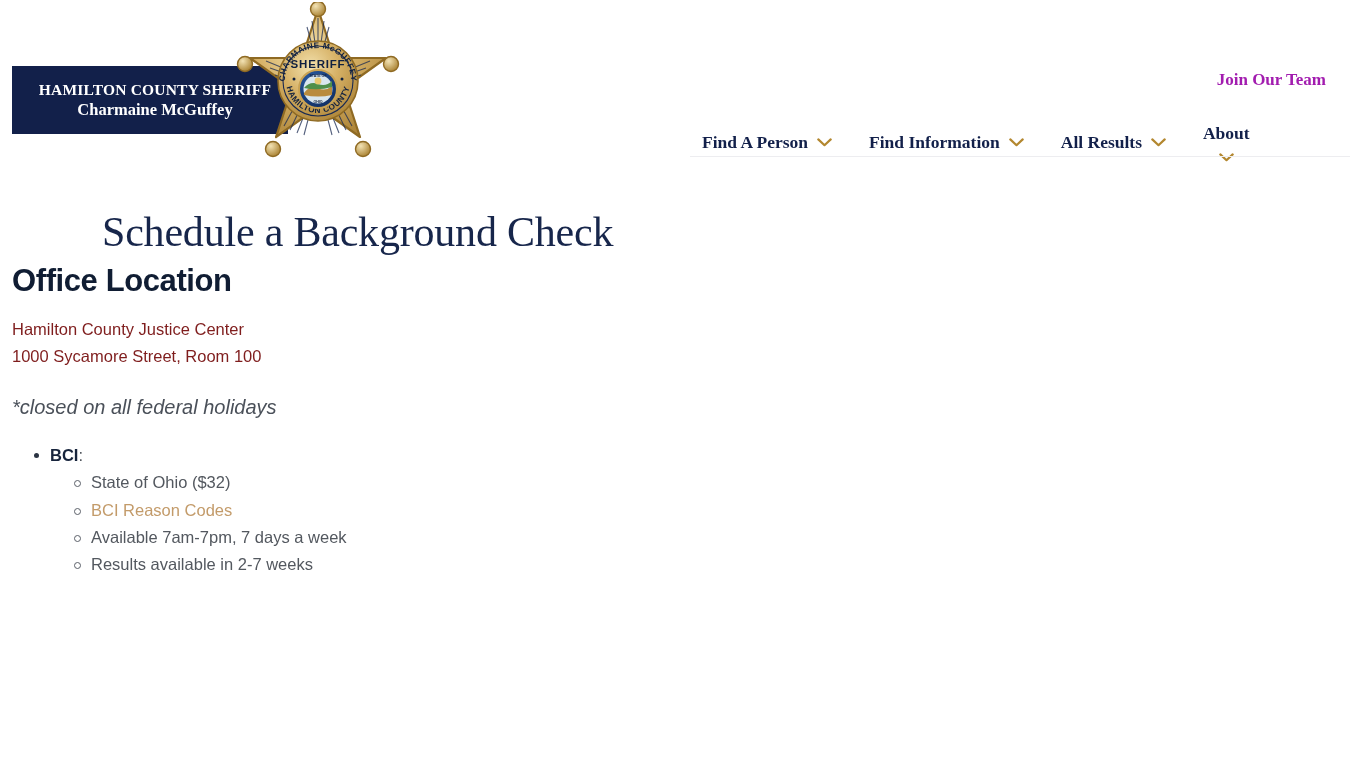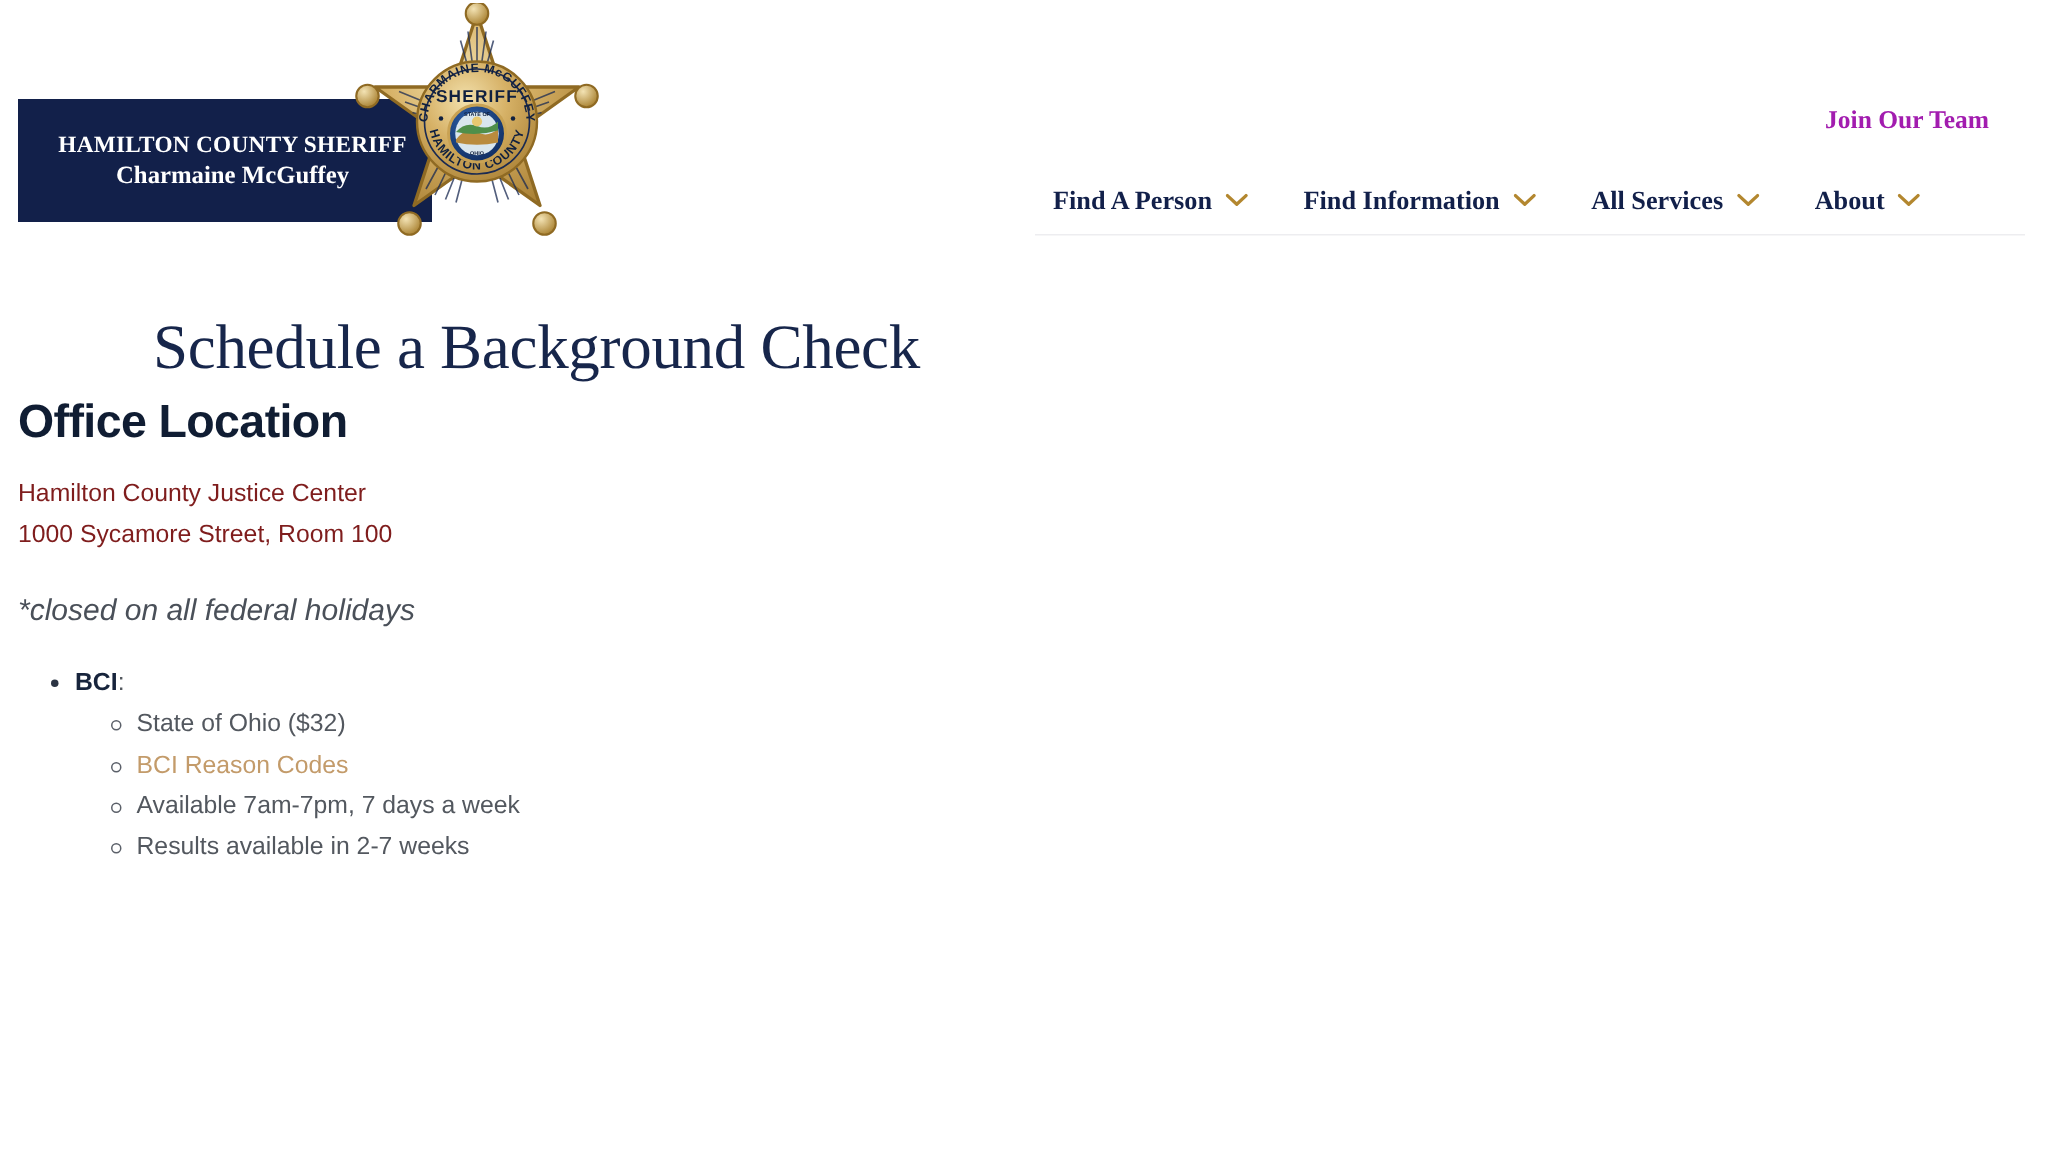--- a/index.html
+++ b/index.html
@@ -20,21 +20,21 @@
     position: relative;
     height: 170px;
     width: 1366px;
   }
 
   .brand-banner {
     position: absolute;
     left: 12px;
     top: 66px;
     width: 276px;
-    height: 82px;
+    height: 68px;
     background: #12204a;
     z-index: 1;
     display: flex;
     flex-direction: column;
     align-items: center;
     justify-content: center;
     padding-left: 10px;
   }
   .brand-line1 {
     color: #ffffff;
@@ -96,21 +96,21 @@
   }
   .nav-item {
     display: flex;
     align-items: center;
     gap: 9px;
     margin-right: 37px;
     text-decoration: none;
     cursor: pointer;
     white-space: nowrap;
   }
-  .nav-item:last-child { margin-right: 0; }
+  .nav-item:last-child { margin-right: 0; flex-direction: column; }
   .nav-label {
     font-family: "Liberation Serif", serif;
     font-weight: bold;
     font-size: 17.5px;
     color: #12204a;
   }
   .chev {
     width: 15px; height: 9px;
     display: block;
   }
@@ -304,21 +304,21 @@
             <path d="M1.3 1.4 L7.5 7.2 L13.7 1.4" fill="none" stroke="#b3872f" stroke-width="2.2" stroke-linecap="round" stroke-linejoin="round"></path>
           </svg>
       </a>
       <a class="nav-item" href="#">
         <span class="nav-label">Find Information</span>
         <svg class="chev" viewBox="0 0 15 9">
             <path d="M1.3 1.4 L7.5 7.2 L13.7 1.4" fill="none" stroke="#b3872f" stroke-width="2.2" stroke-linecap="round" stroke-linejoin="round"></path>
           </svg>
       </a>
       <a class="nav-item" href="#">
-        <span class="nav-label">All Services</span>
+        <span class="nav-label">All Results</span>
         <svg class="chev" viewBox="0 0 15 9">
             <path d="M1.3 1.4 L7.5 7.2 L13.7 1.4" fill="none" stroke="#b3872f" stroke-width="2.2" stroke-linecap="round" stroke-linejoin="round"></path>
           </svg>
       </a>
       <a class="nav-item" href="#">
         <span class="nav-label">About</span>
         <svg class="chev" viewBox="0 0 15 9">
             <path d="M1.3 1.4 L7.5 7.2 L13.7 1.4" fill="none" stroke="#b3872f" stroke-width="2.2" stroke-linecap="round" stroke-linejoin="round"></path>
           </svg>
       </a>

